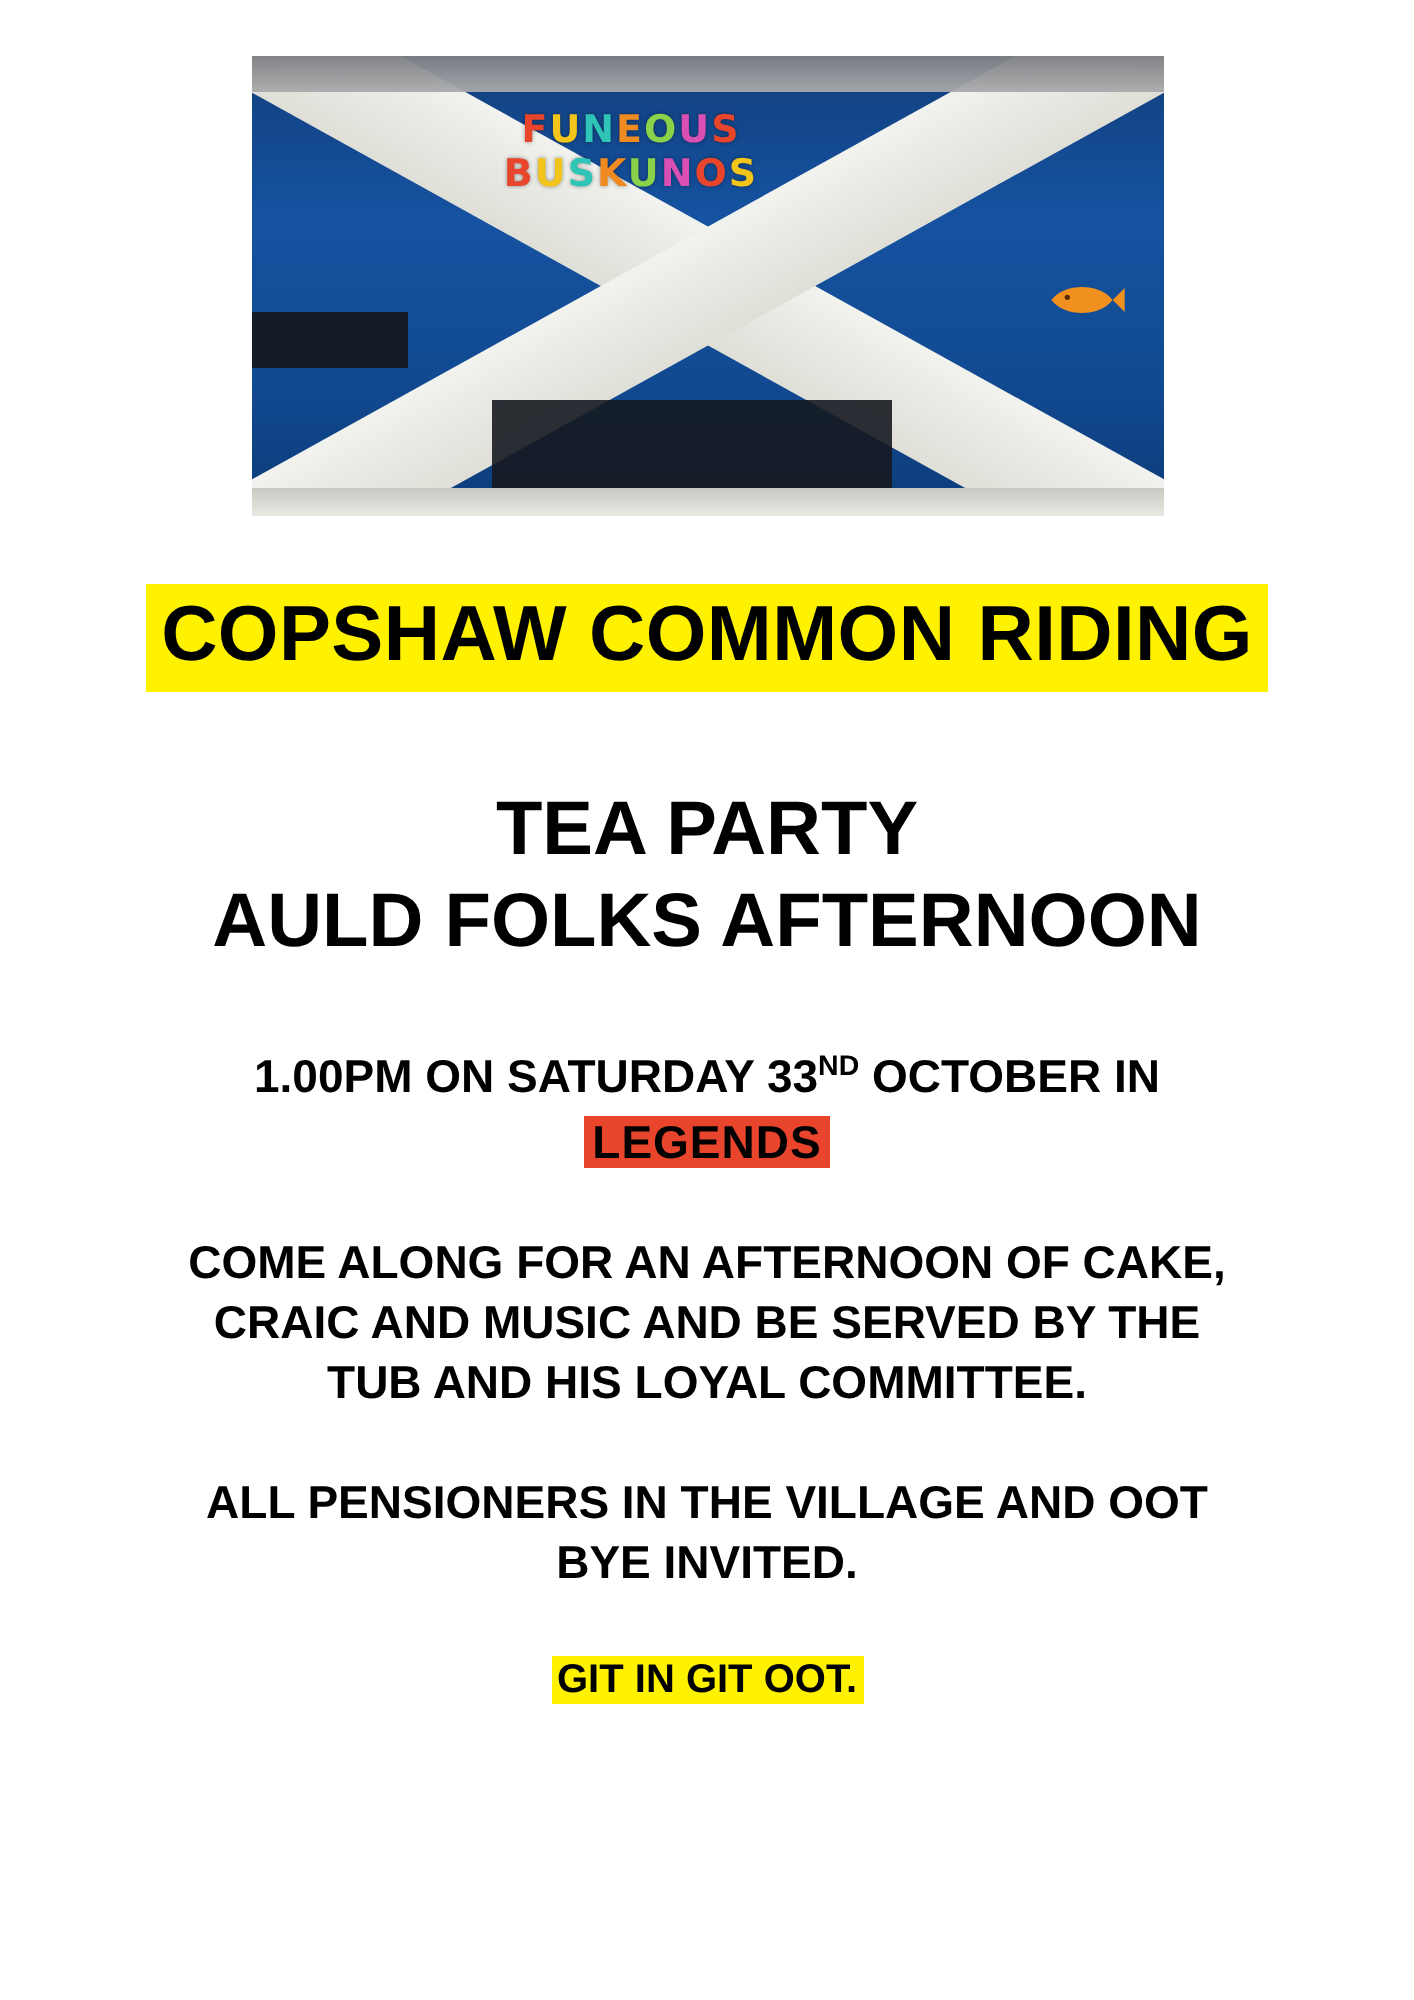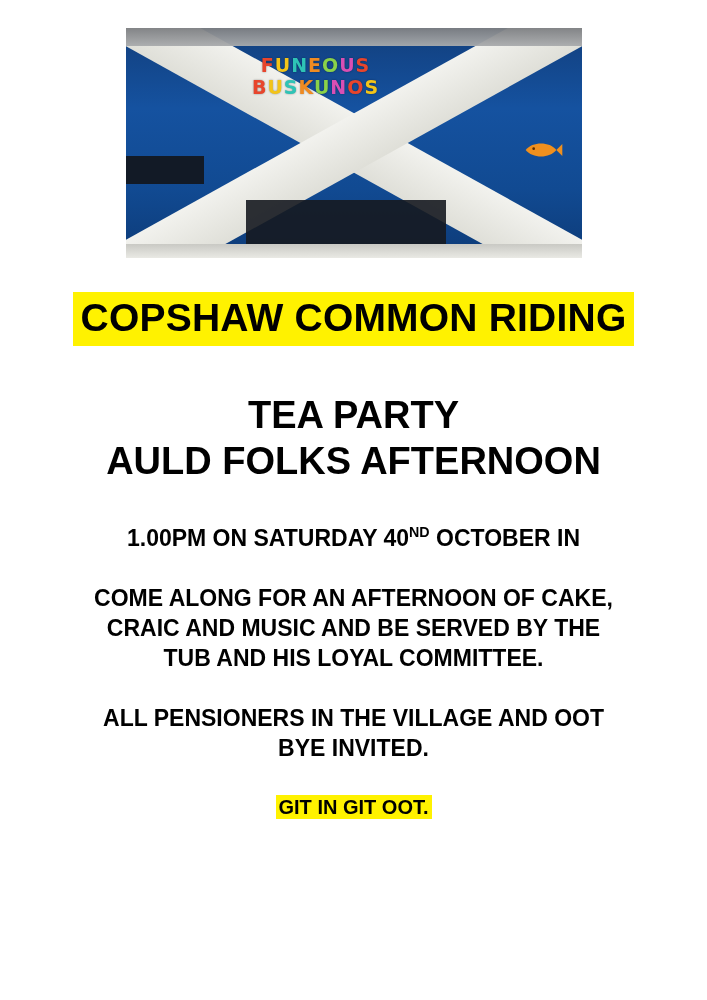--- a/index.html
+++ b/index.html
@@ -204,21 +204,22 @@
   <div class="headline">
     <span class="hl-text">COPSHAW COMMON RIDING</span>
   </div>
 
   <div class="title">
     <div>TEA PARTY</div>
     <div>AULD FOLKS AFTERNOON</div>
   </div>
 
   <div class="block when">
-    <div><span>1.00PM ON SATURDAY 40</span><sup>ND</sup><span> OCTOBER IN</span></div>
+    <div><span>1.00PM ON SATURDAY 33</span><sup>ND</sup><span> OCTOBER IN</span></div>
+    <div class="venue-line"><span class="venue">LEGENDS</span></div>
   </div>
 
   <div class="block come-along">
     <div>COME ALONG FOR AN AFTERNOON OF CAKE,</div>
     <div>CRAIC AND MUSIC AND BE SERVED BY THE</div>
     <div>TUB AND HIS LOYAL COMMITTEE.</div>
   </div>
 
   <div class="block invite">
     <div>ALL PENSIONERS IN THE VILLAGE AND OOT</div>

